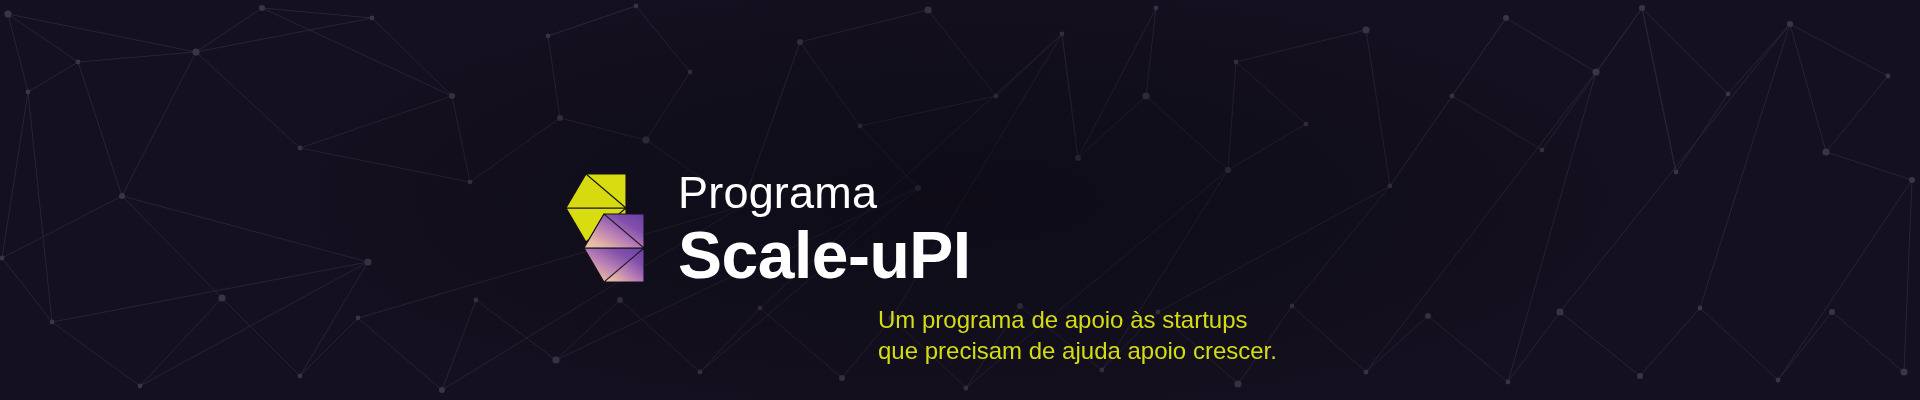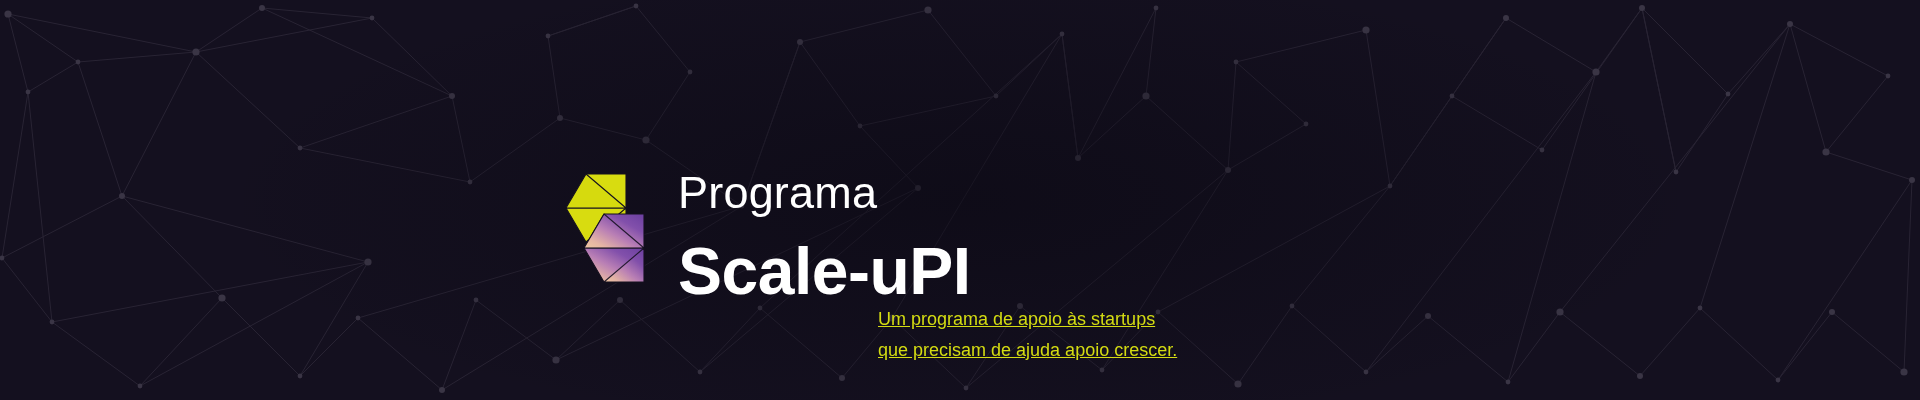--- a/index.html
+++ b/index.html
@@ -55,33 +55,32 @@
     line-height: 50px;
     letter-spacing: 0.2px;
     white-space: nowrap;
   }
   .line-scale {
     color: #ffffff;
     font-size: 66px;
     font-weight: 700;
     line-height: 66px;
     letter-spacing: -0.5px;
-    margin-top: 20px;
+    margin-top: 4px;
     white-space: nowrap;
   }
   #tagline {
     position: absolute;
     left: 878px;
     top: 296px;
     color: #d4dc12;
-    font-size: 18px;
+    font-size: 24px;
     font-weight: 400;
     line-height: 31px;
     white-space: nowrap;
-    text-decoration: underline;
   }
   .tagline-line { display: block; }
 </style>
 </head>
 <body>
 
 <div id="banner">
 
   <svg id="network-bg" viewBox="0 0 1920 400" preserveAspectRatio="none">
     <rect x="0" y="0" width="1920" height="400" fill="#14101f"></rect>

